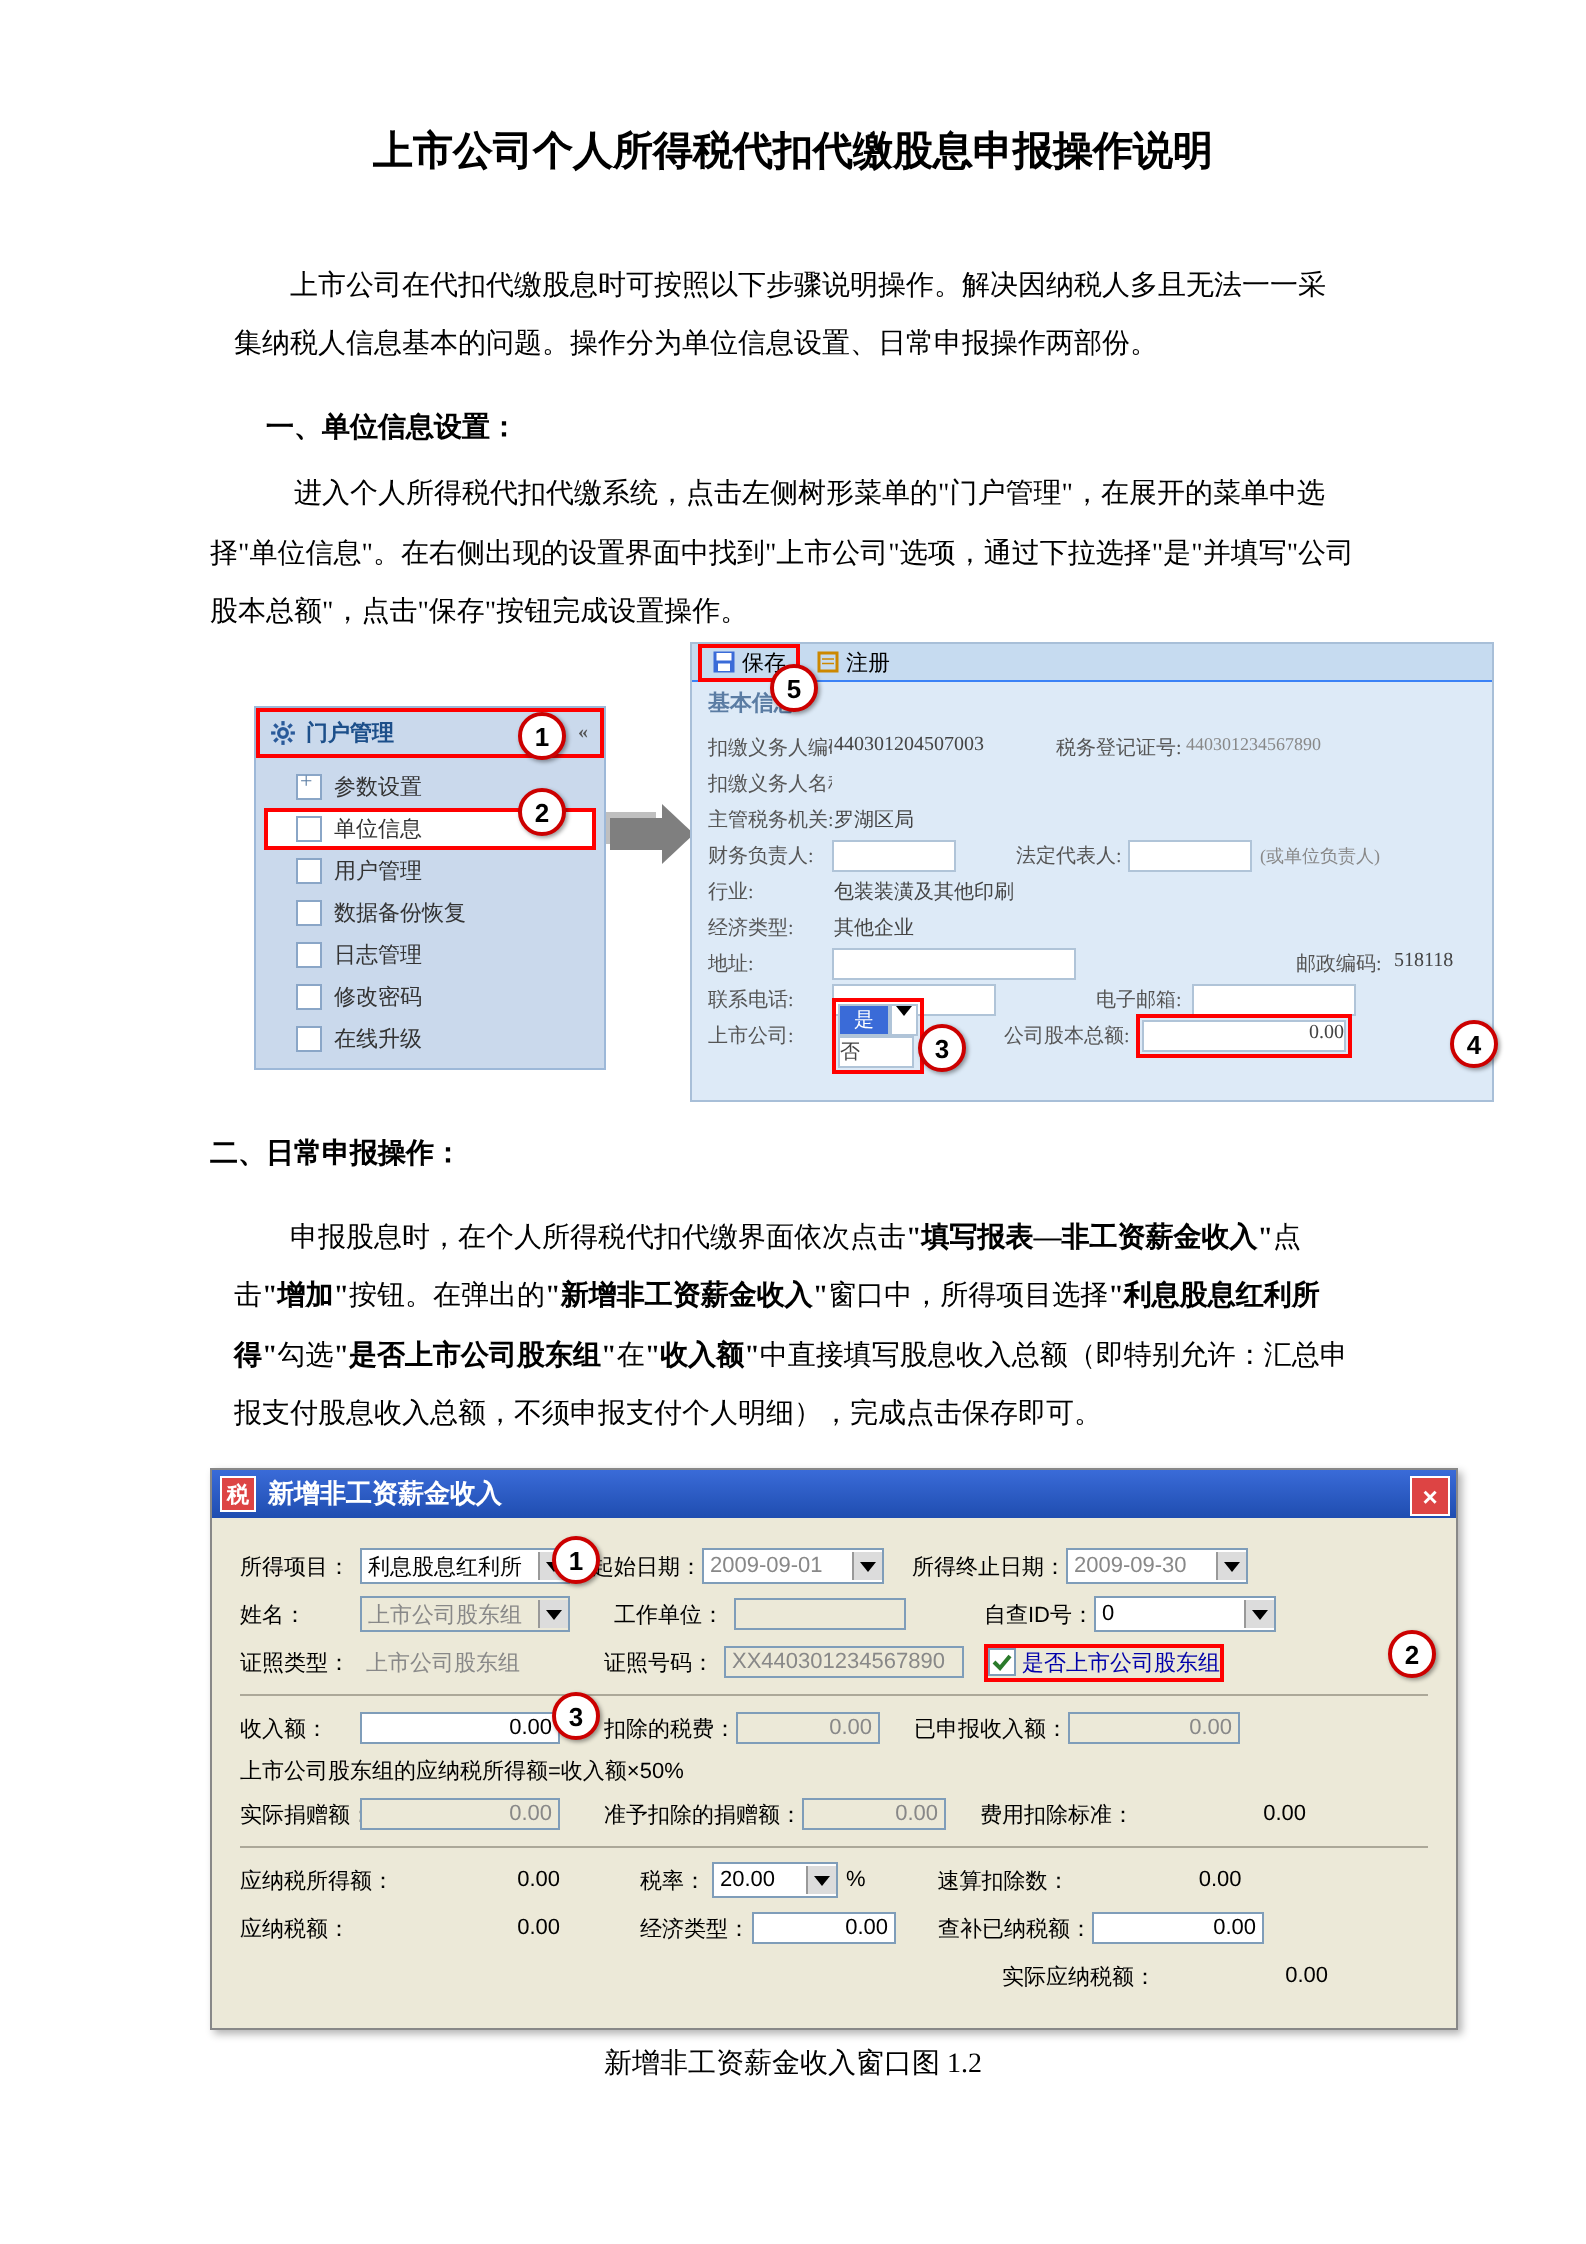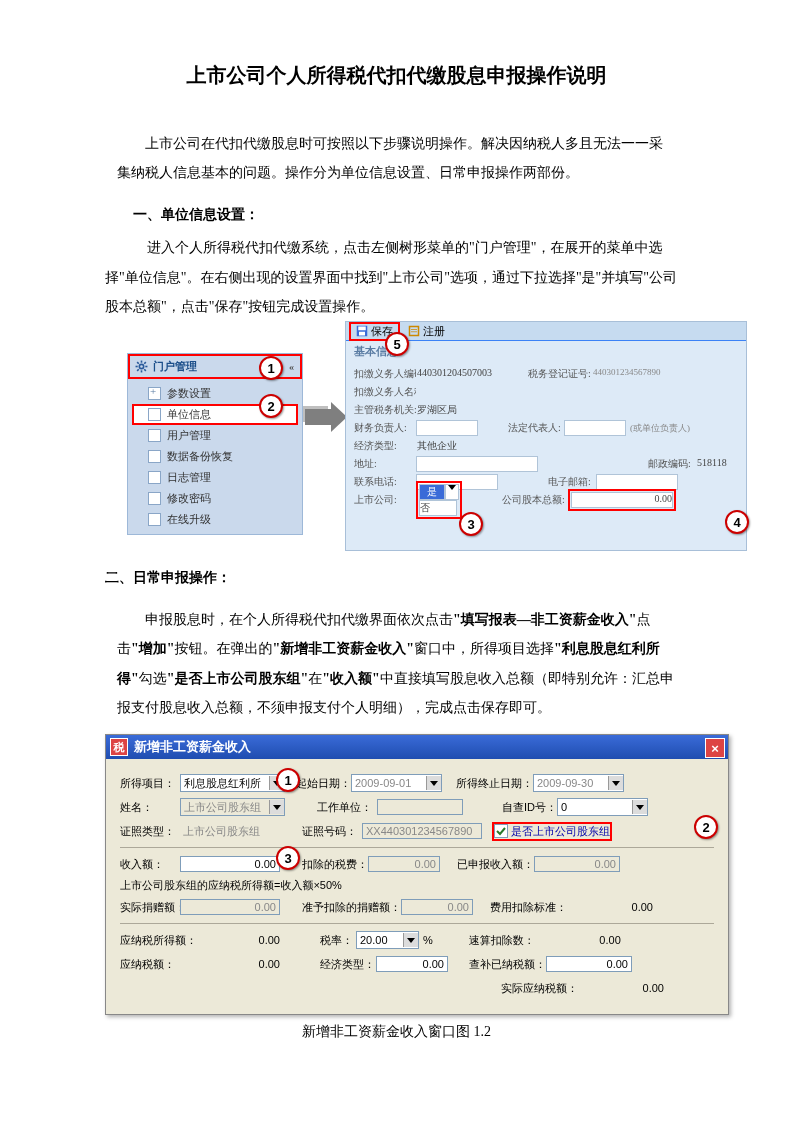--- a/index.html
+++ b/index.html
@@ -169,20 +169,24 @@
             <span class="fval ro" style="width:60px;">罗湖区局</span>
           </div>
         <div class="frow">
             <span class="flab">财务负责人:</span>
             <span class="fval" style="width:60px;"></span>
           <span class="flab" style="margin-left:30px;width:56px;">法定代表人:</span>
             <span class="fval" style="width:60px;"></span>
           <span class="tiny" style="margin-left:4px;">(或单位负责人)</span>
           </div>
         <div class="frow">
+            <span class="flab">行业:</span>
+            <span class="fval ro" style="width:110px;">包装装潢及其他印刷</span>
+          </div>
+        <div class="frow">
             <span class="flab">经济类型:</span>
             <span class="fval ro" style="width:60px;">其他企业</span>
           </div>
         <div class="frow">
             <span class="flab">地址:</span>
             <span class="fval" style="width:120px;"></span>
           <span class="flab" style="margin-left:auto;width:48px;">邮政编码:</span>
             <span class="fval ro" style="width:40px;">518118</span>
           </div>
         <div class="frow">
@@ -254,21 +258,21 @@
       </div>
 
       <div class="drow">
         <span class="dlab" style="width:60px;">姓名：</span>
         <span class="dsel" style="width:100px;background:#ece9d8;">
             <span style="color:#888;">上市公司股东组</span>
             <span class="dd">
               <span class="tri"></span>
             </span>
           </span>
-        <span class="dlab" style="margin-left:32px;width:60px;">工作单位：</span>
+        <span class="dlab" style="margin-left:22px;width:60px;">工作单位：</span>
         <span class="dinp dis" style="width:86px;"></span>
         <span class="dlab" style="margin-left:14px;width:80px;text-align:right;">自查ID号：</span>
         <span class="dsel" style="width:86px;">
             <span>0</span>
             <span class="dd">
               <span class="tri"></span>
             </span>
           </span>
       </div>
 

